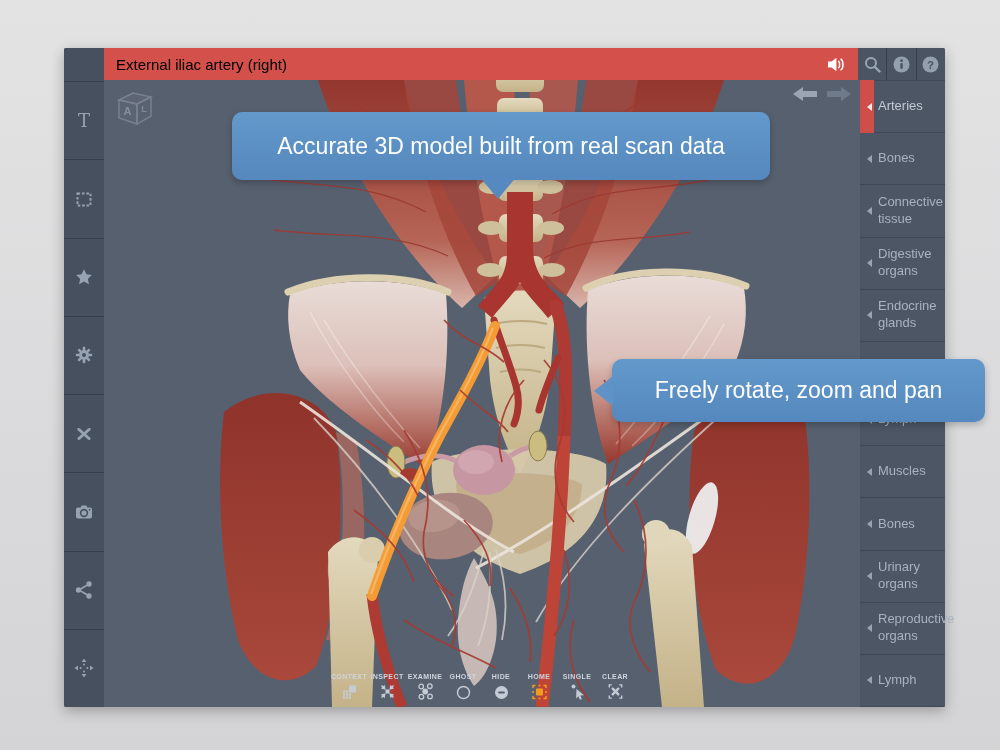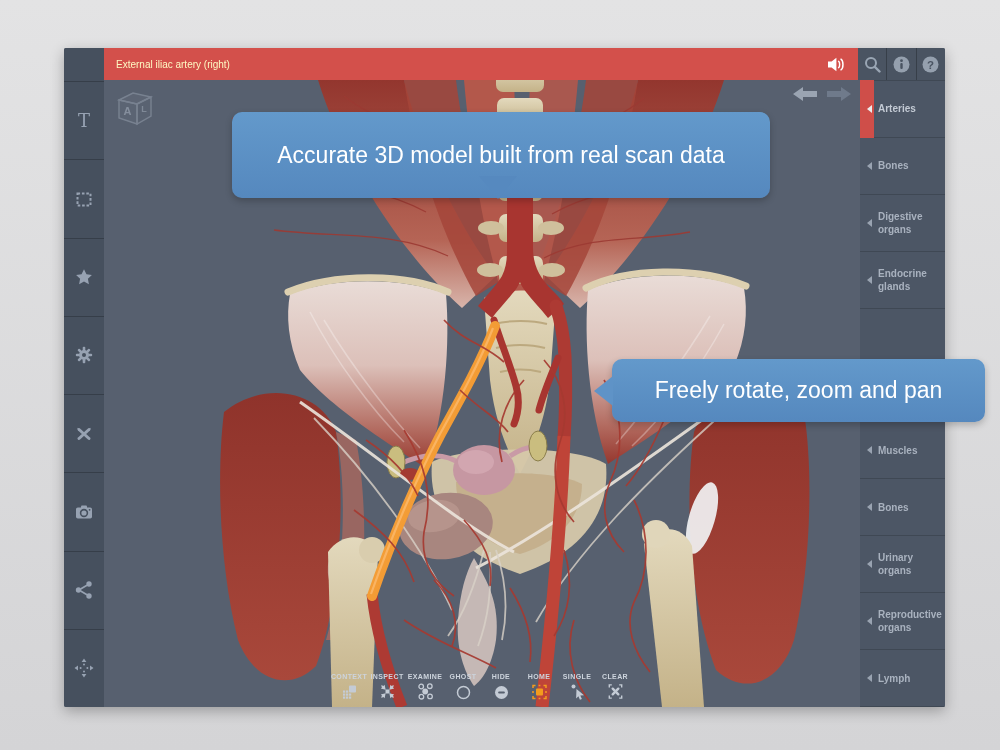--- a/index.html
+++ b/index.html
@@ -15,21 +15,21 @@
   .left-toolbar { position:absolute; left:0; top:0; bottom:0; width:40px; background:#46505e;
     display:flex; flex-direction:column; border-radius:2px 0 0 2px; }
   .lt-spacer { height:33px; }
   .lt-cell { flex:1; display:flex; align-items:center; justify-content:center;
     border-top:1px solid rgba(0,0,0,.22); cursor:pointer; }
   .lt-cell svg { display:block; }
 
   
   .title-bar { position:absolute; left:40px; top:0; width:754px; height:32px; background:#d3504b;
     display:flex; align-items:center; padding:0 12px; }
-  .title-bar .label { color:#fef9c3; font-size:10px; flex:1; }
+  .title-bar .label { color:#000000; font-size:15px; flex:1; }
   .top-icons { position:absolute; left:794px; top:0; width:87px; height:32px; background:#4a5462;
     display:flex; border-radius:0 2px 0 0; }
   .top-icons .cell { flex:1; display:flex; align-items:center; justify-content:center;
     border-left:1px solid rgba(0,0,0,.25); cursor:pointer; }
 
   
   .canvas { position:absolute; left:40px; top:32px; width:756px; height:627px; background:#57606f; overflow:hidden; }
   .orientation-cube { position:absolute; left:8px; top:4px; opacity:.85; }
   .nav-arrows { position:absolute; right:8px; top:6px; display:flex; gap:8px; }
   .nav-arrows svg { cursor:pointer; }
@@ -39,32 +39,32 @@
     display:flex; gap:1px; }
   .bt-item { width:37px; display:flex; flex-direction:column; align-items:center; gap:2px; cursor:pointer; }
   .bt-label { font-size:7px; font-weight:bold; letter-spacing:.4px; color:#cdd4dd; white-space:nowrap; }
 
   
   .right-sidebar { position:absolute; left:796px; top:32px; width:85px; bottom:0; background:#4c5665;
     display:flex; flex-direction:column; border-radius:0 0 2px 0; }
   .sb-item { flex:1; position:relative; display:flex; align-items:center;
     padding-left:18px; padding-right:4px; border-bottom:1px solid rgba(0,0,0,.16); cursor:pointer; }
   .sb-item:first-child { border-top:1px solid rgba(0,0,0,.16); }
-  .sb-label { color:#a9b2bf; font-size:10px; line-height:1.3;font-weight:bold; }
+  .sb-label { color:#a9b2bf; font-size:13px; line-height:1.3; }
   .sb-item .tri { position:absolute; left:7px; top:50%; margin-top:-4px; width:0; height:0;
     border-top:4px solid transparent; border-bottom:4px solid transparent; border-right:5px solid #99a3b1; }
   .sb-item .marker { position:absolute; left:0; top:-1px; bottom:-1px; width:14px; background:#cf4e49; }
   .sb-item.active .tri { border-right-color:#ececec; z-index:1; }
   .sb-item.active .sb-label { color:#c3cad4; }
 
   
   .tooltip { position:absolute; background:linear-gradient(#6399cb,#5588be); border-radius:10px;
     display:flex; align-items:center; justify-content:center; color:#fff; font-size:23px;
     box-shadow:0 3px 7px rgba(0,0,0,.22); z-index:50; }
-  .tooltip-1 { left:232px; top:112px; width:538px; height:86px; }
+  .tooltip-1 { left:232px; top:112px; width:538px; height:68px; }
   .tooltip-1 .tail { position:absolute; left:247px; top:64px; width:0; height:0;
     border-left:19px solid transparent; border-right:19px solid transparent; border-top:23px solid #5689bf; }
   .tooltip-2 { left:612px; top:359px; width:373px; height:63px;align-items:center; }
   .tooltip-2 .tail { position:absolute; left:-18px; top:17px; width:0; height:0;
     border-top:15px solid transparent; border-bottom:15px solid transparent; border-right:19px solid #5f93c7; }
 </style>
 </head>
 <body>
 
 <div class="stage">
@@ -451,20 +451,24 @@
           <span class="marker"></span>
           <span class="tri"></span>
           <span class="sb-label">Arteries</span>
         </div>
         <div class="sb-item">
           <span class="tri"></span>
           <span class="sb-label">Bones</span>
         </div>
         <div class="sb-item">
           <span class="tri"></span>
+          <span class="sb-label">Connective tissue</span>
+        </div>
+        <div class="sb-item">
+          <span class="tri"></span>
           <span class="sb-label">Digestive organs</span>
         </div>
         <div class="sb-item">
           <span class="tri"></span>
           <span class="sb-label">Endocrine glands</span>
         </div>
         <div class="sb-item"></div>
         <div class="sb-item">
           <span class="tri"></span>
           <span class="sb-label">Lymph</span>

